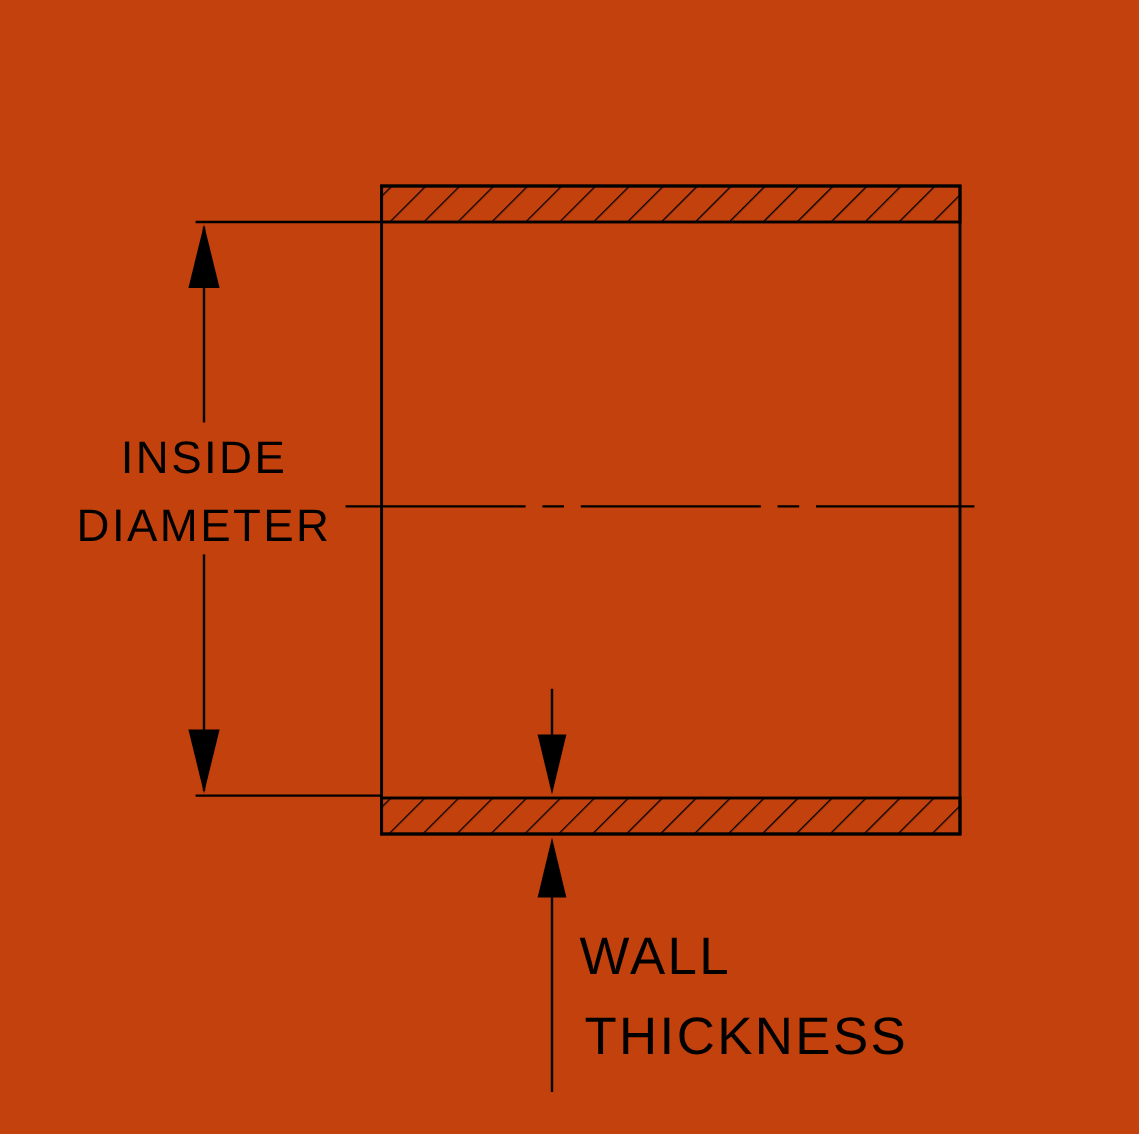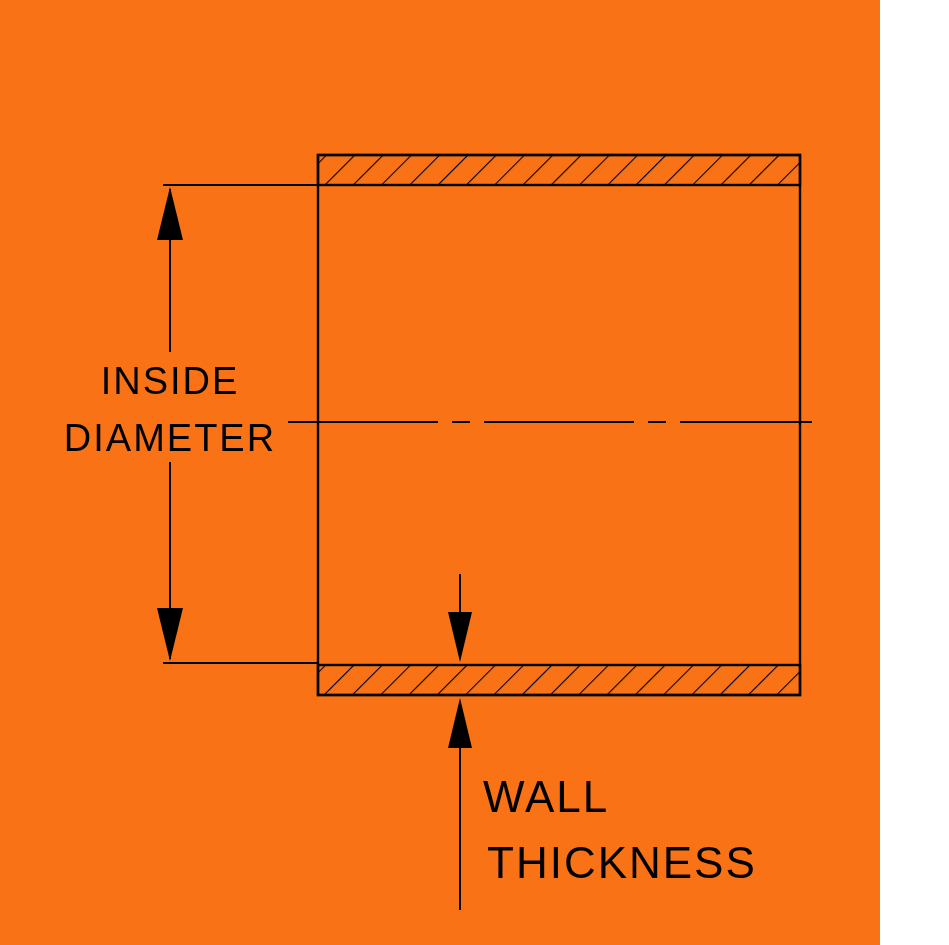--- a/index.html
+++ b/index.html
@@ -2,23 +2,23 @@
 <html><head>
 <meta charset="utf-8">
 <style>
   html, body {
     margin: 0;
     padding: 0;
     background: #ffffff;
   }
   .canvas {
     position: relative;
-    width: 880px;
+    width: 949px;
     height: 945px;
-    background: #f97316;
+    background: #c2410c;
     overflow: hidden;
   }
   svg { display: block; }
   .ln {
     stroke: #000000;
     stroke-width: 2.4;
     fill: none;
   }
   .thin {
     stroke: #000000;

